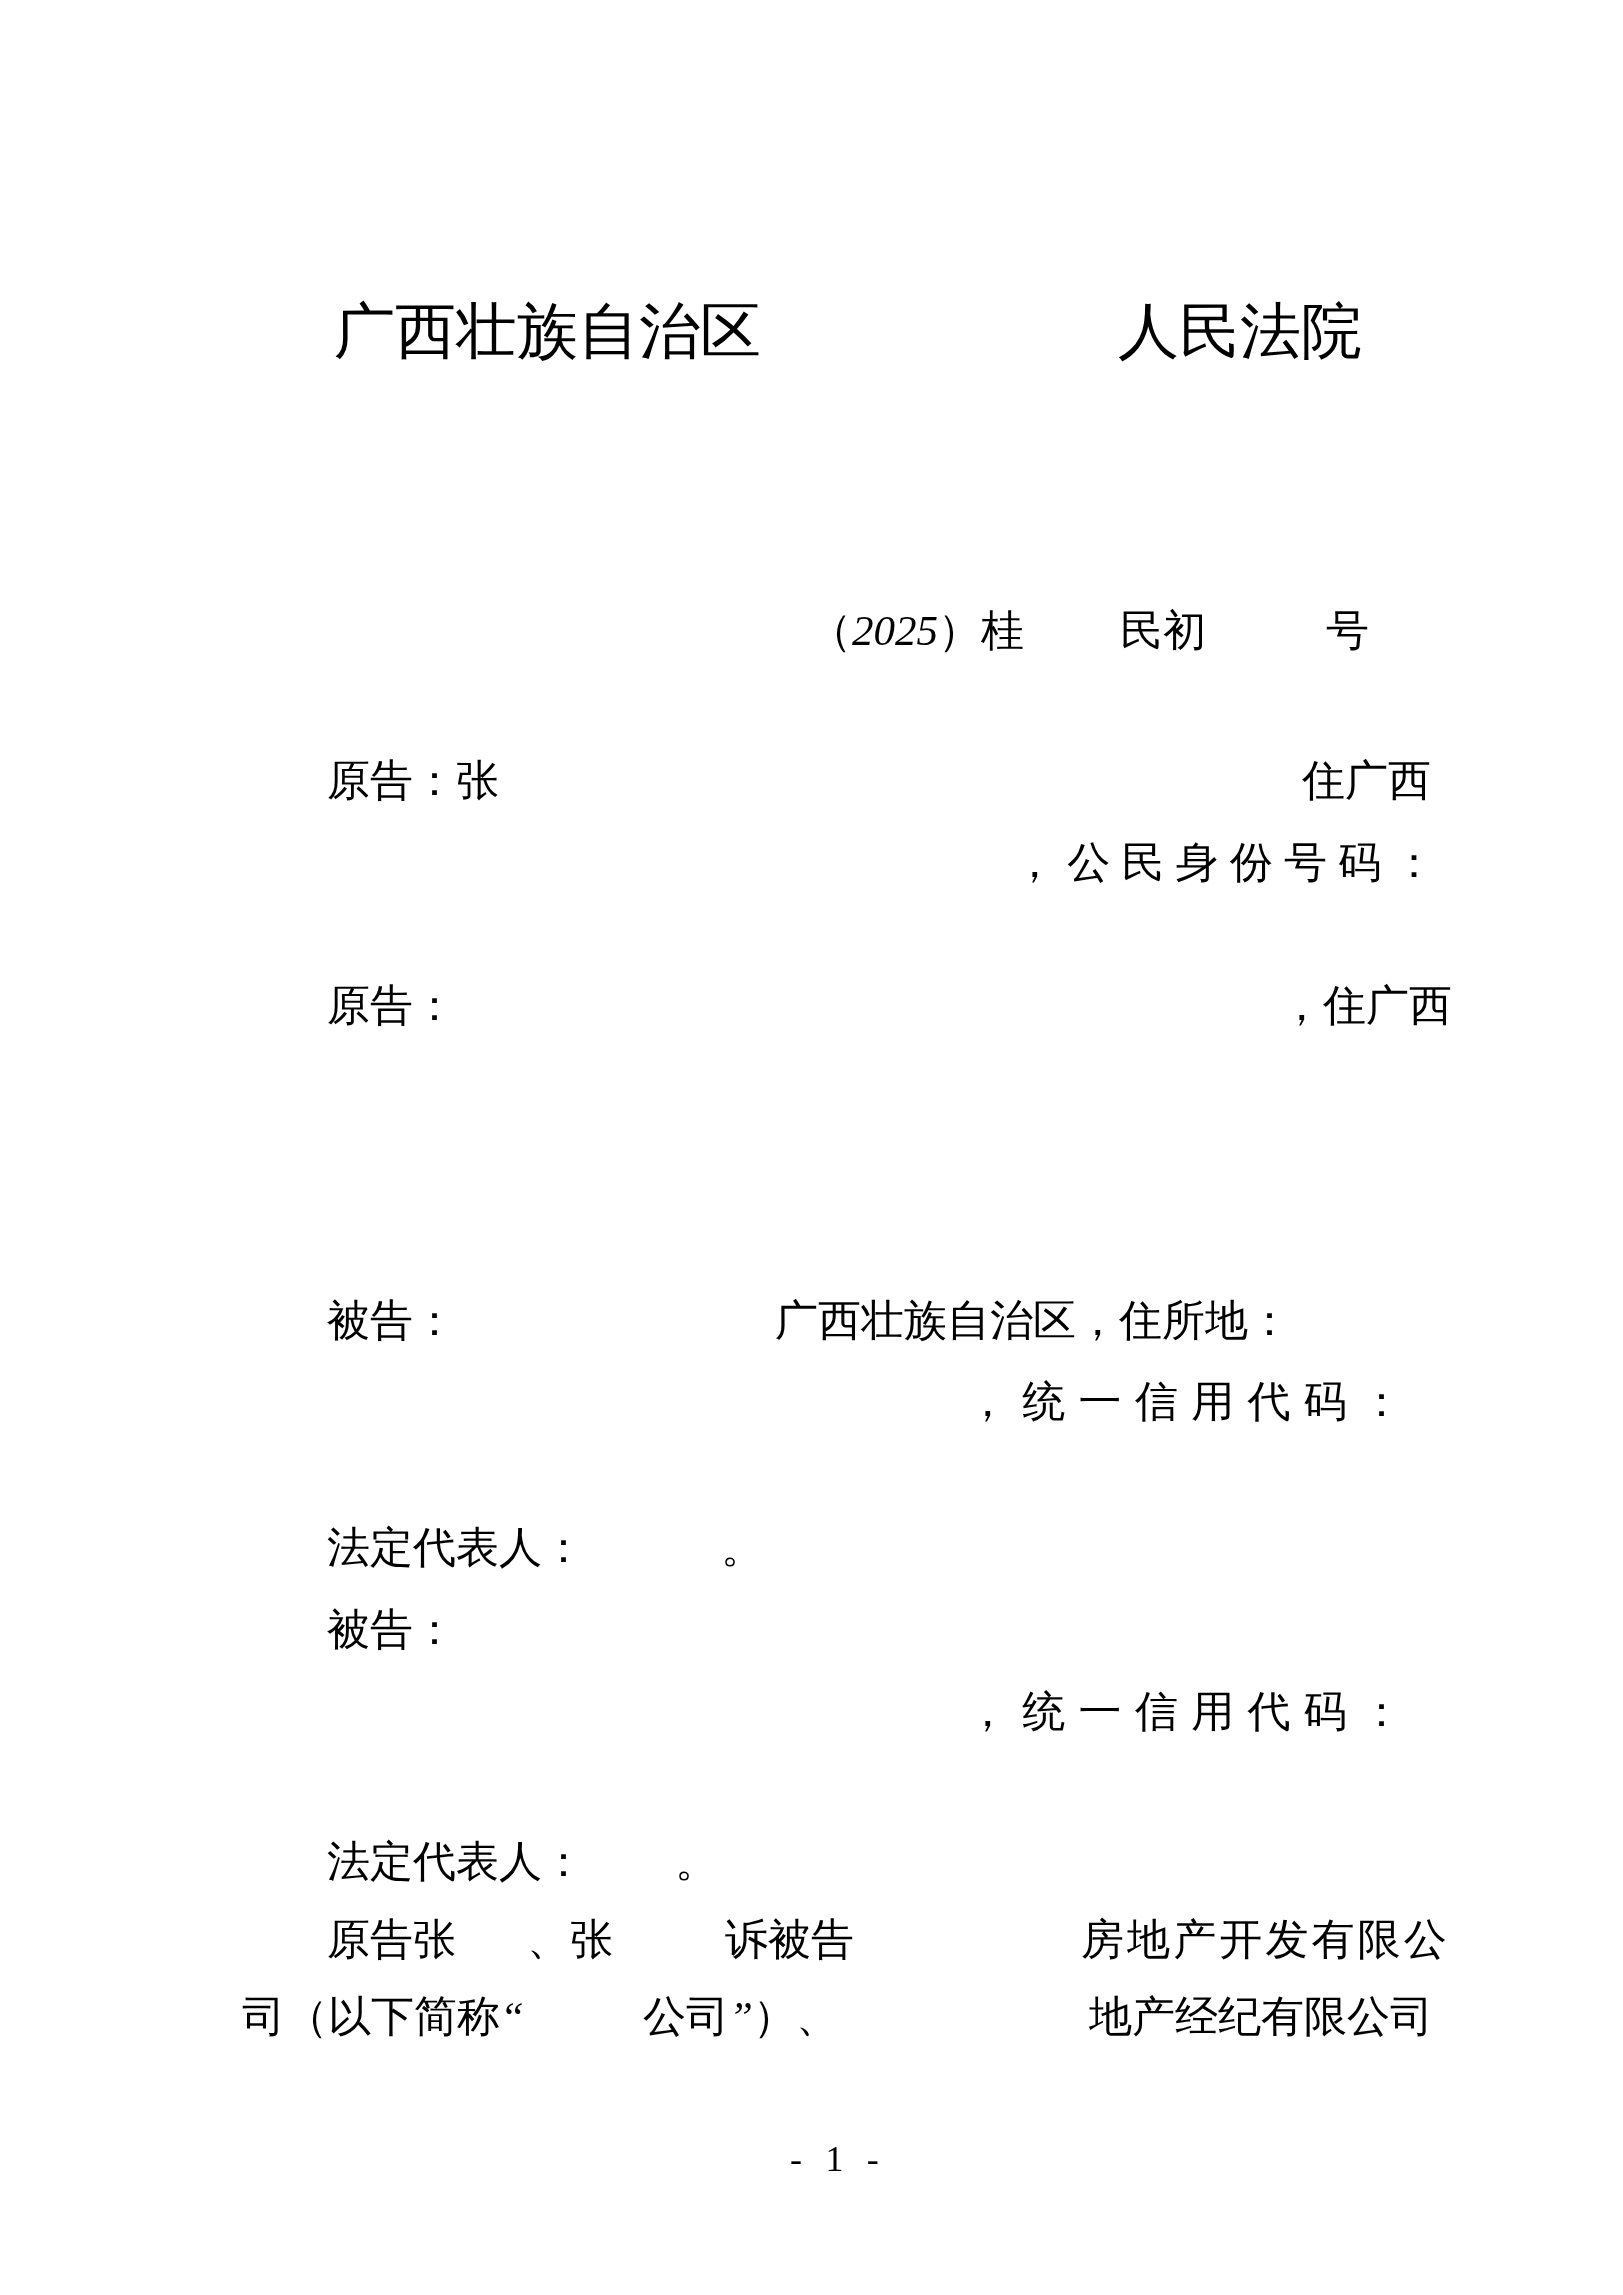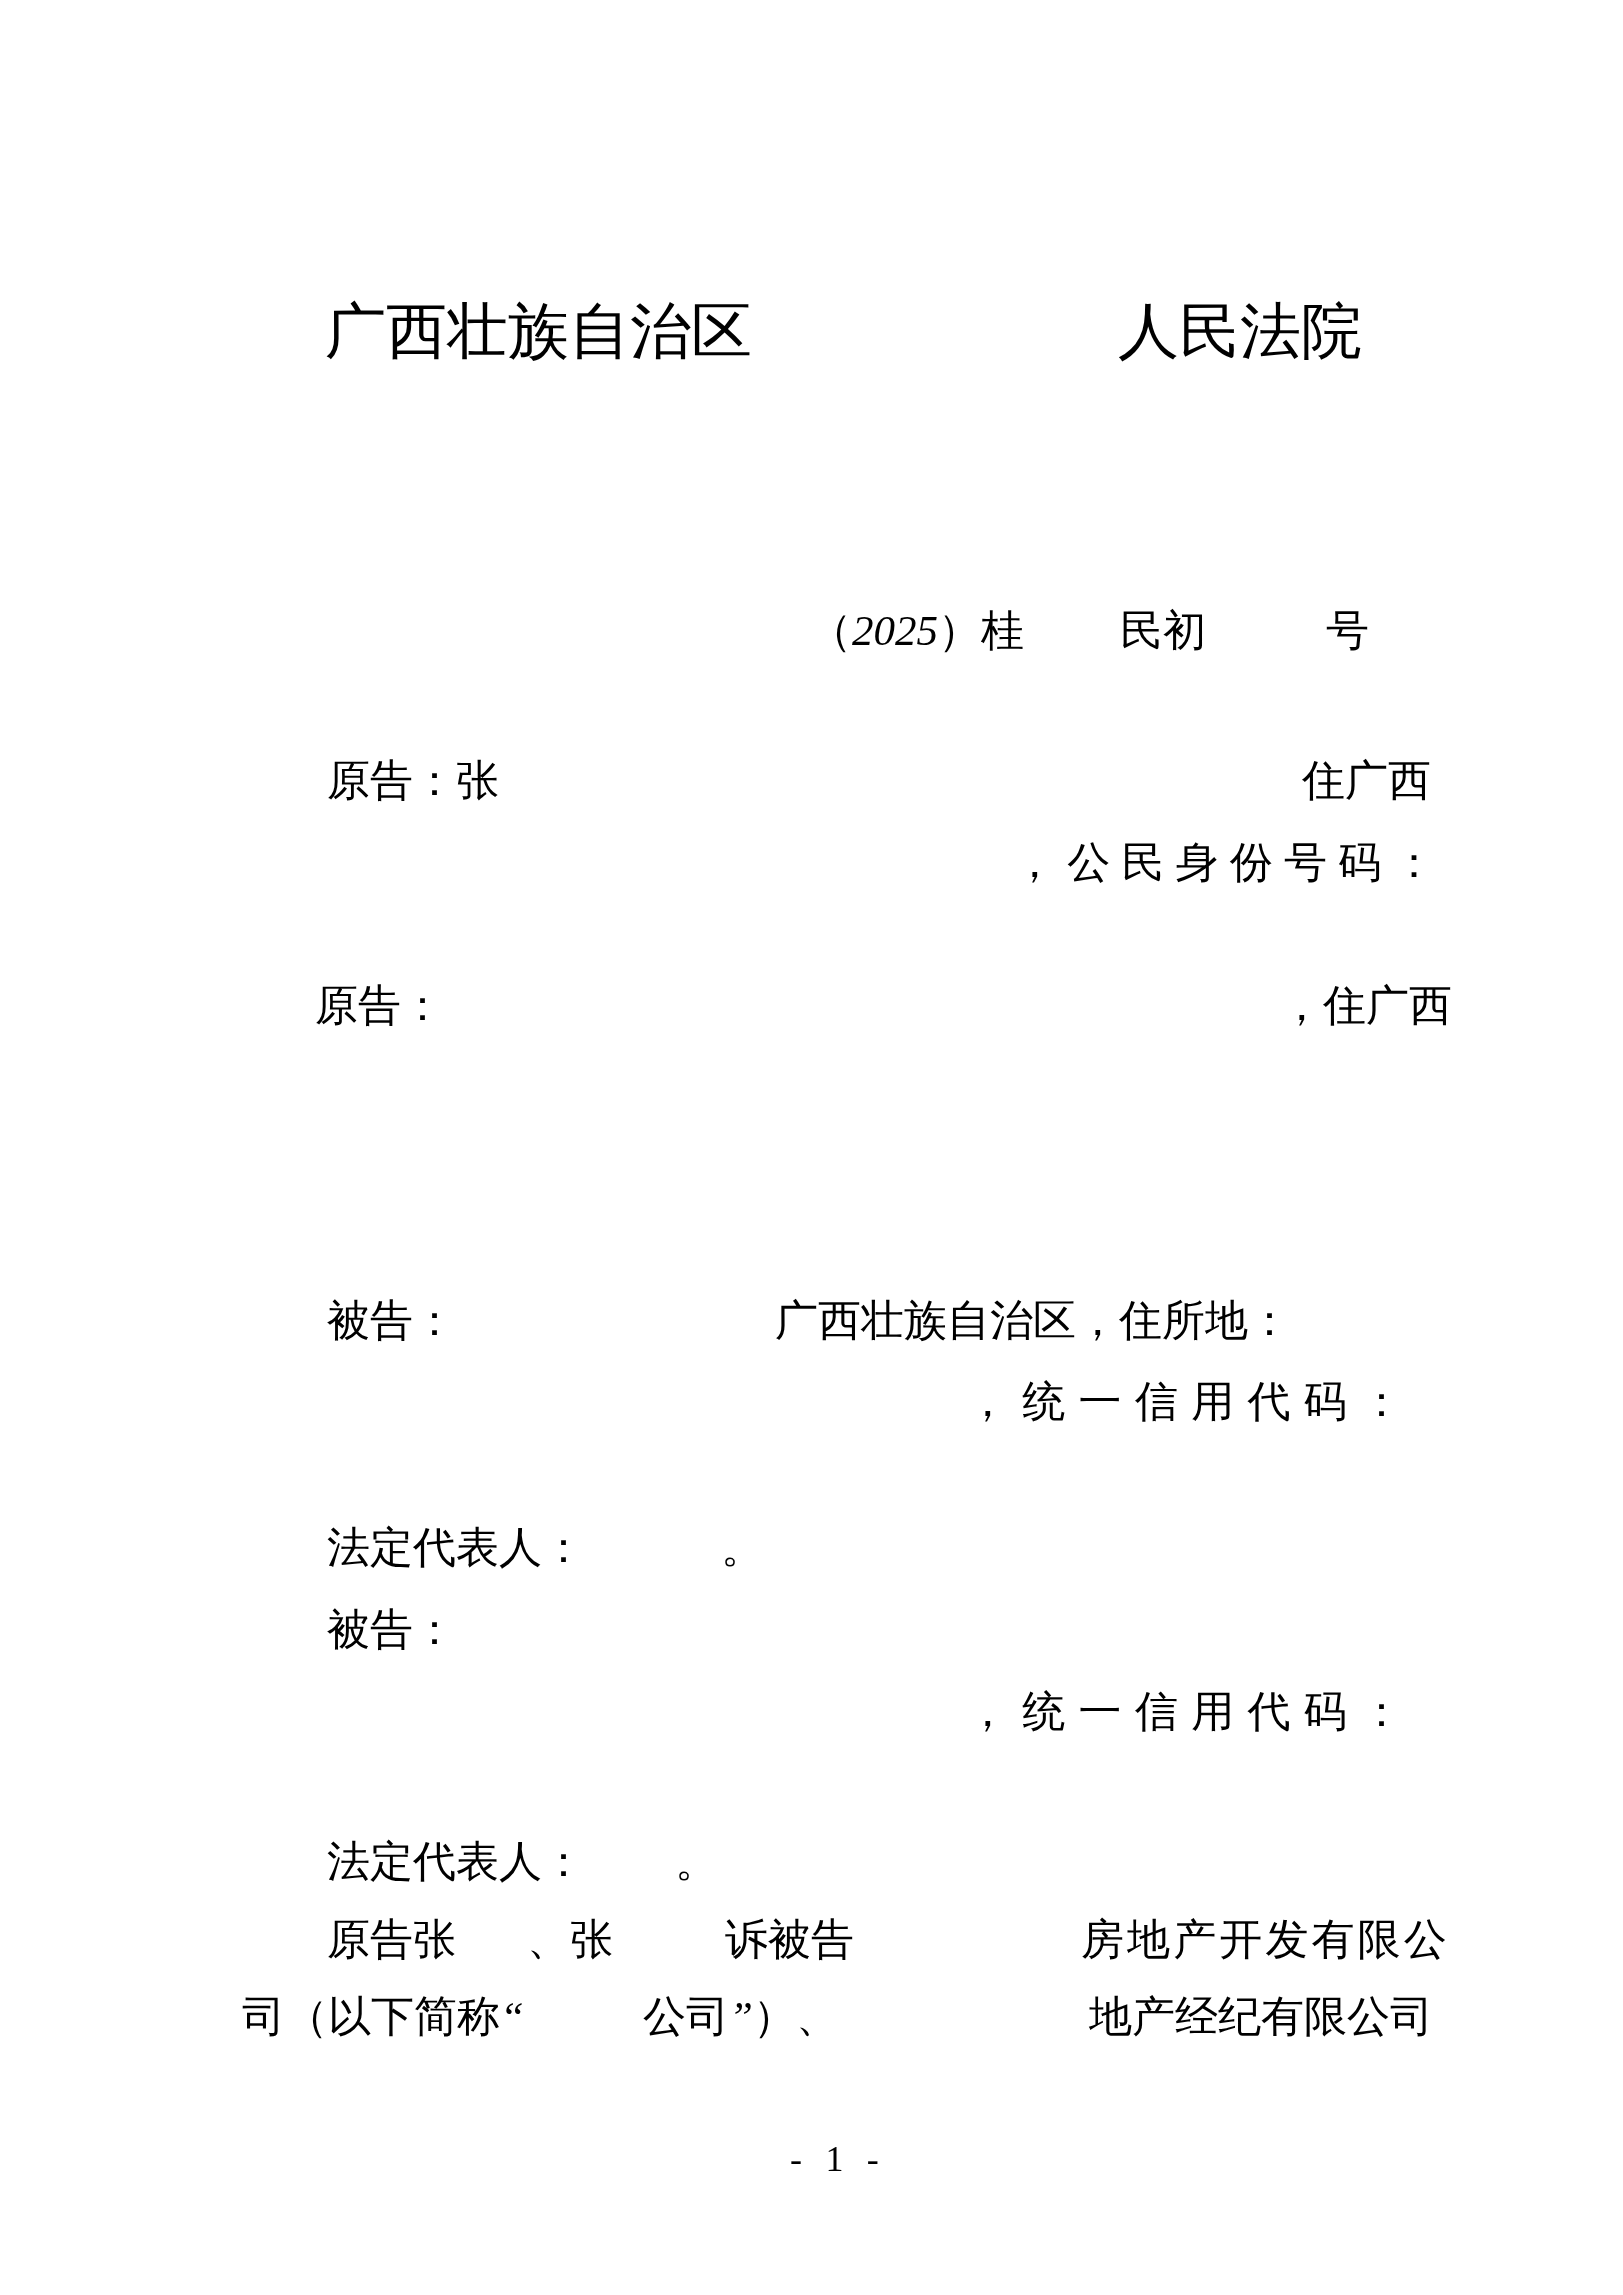--- a/index.html
+++ b/index.html
@@ -31,33 +31,33 @@
   .ls20 { letter-spacing:10.2px; }
   .ls26 { letter-spacing:13.3px; }
   .ls6  { letter-spacing:3.1px; }
   .pageno { font-size:36px; letter-spacing:7.2px; }
 </style>
 </head>
 <body>
 
 <div class="page">
 
-  <div class="seg title-size oblique" style="left:325px; top:301px;">广西壮族自治区</div>
+  <div class="seg title-size oblique" style="left:334px; top:301px;">广西壮族自治区</div>
   <div class="seg title-size oblique" style="left:1118px; top:301px;">人民法院</div>
 
 
   <div class="seg oblique" style="left:809px; top:609px;text-align:right;">（2025）桂</div>
   <div class="seg oblique" style="left:1120px; top:609px;">民初</div>
   <div class="seg oblique" style="left:1326px; top:609px;">号</div>
 
   <div class="seg oblique" style="left:327px; top:759px;">原告：张</div>
   <div class="seg oblique" style="left:1302px; top:759px;">住广西</div>
   <div class="seg oblique ls22" style="left:1013px; top:841px;text-align:center;">，公民身份号码：</div>
 
-  <div class="seg oblique" style="left:315px; top:984px;">原告：</div>
+  <div class="seg oblique" style="left:327px; top:984px;">原告：</div>
   <div class="seg oblique" style="left:1280px; top:984px;">，住广西</div>
 
 
   <div class="seg oblique" style="left:327px; top:1299px;">被告：</div>
   <div class="seg oblique" style="left:775px; top:1299px;">广西壮族自治区，住所地：</div>
   <div class="seg oblique ls26" style="left:966px; top:1380px;">，统一信用代码：</div>
   <div class="seg oblique" style="left:327px; top:1526px;">法定代表人：</div>
   <div class="seg oblique" style="left:721px; top:1526px;">。</div>
 
   <div class="seg oblique" style="left:327px; top:1608px;">被告：</div>

